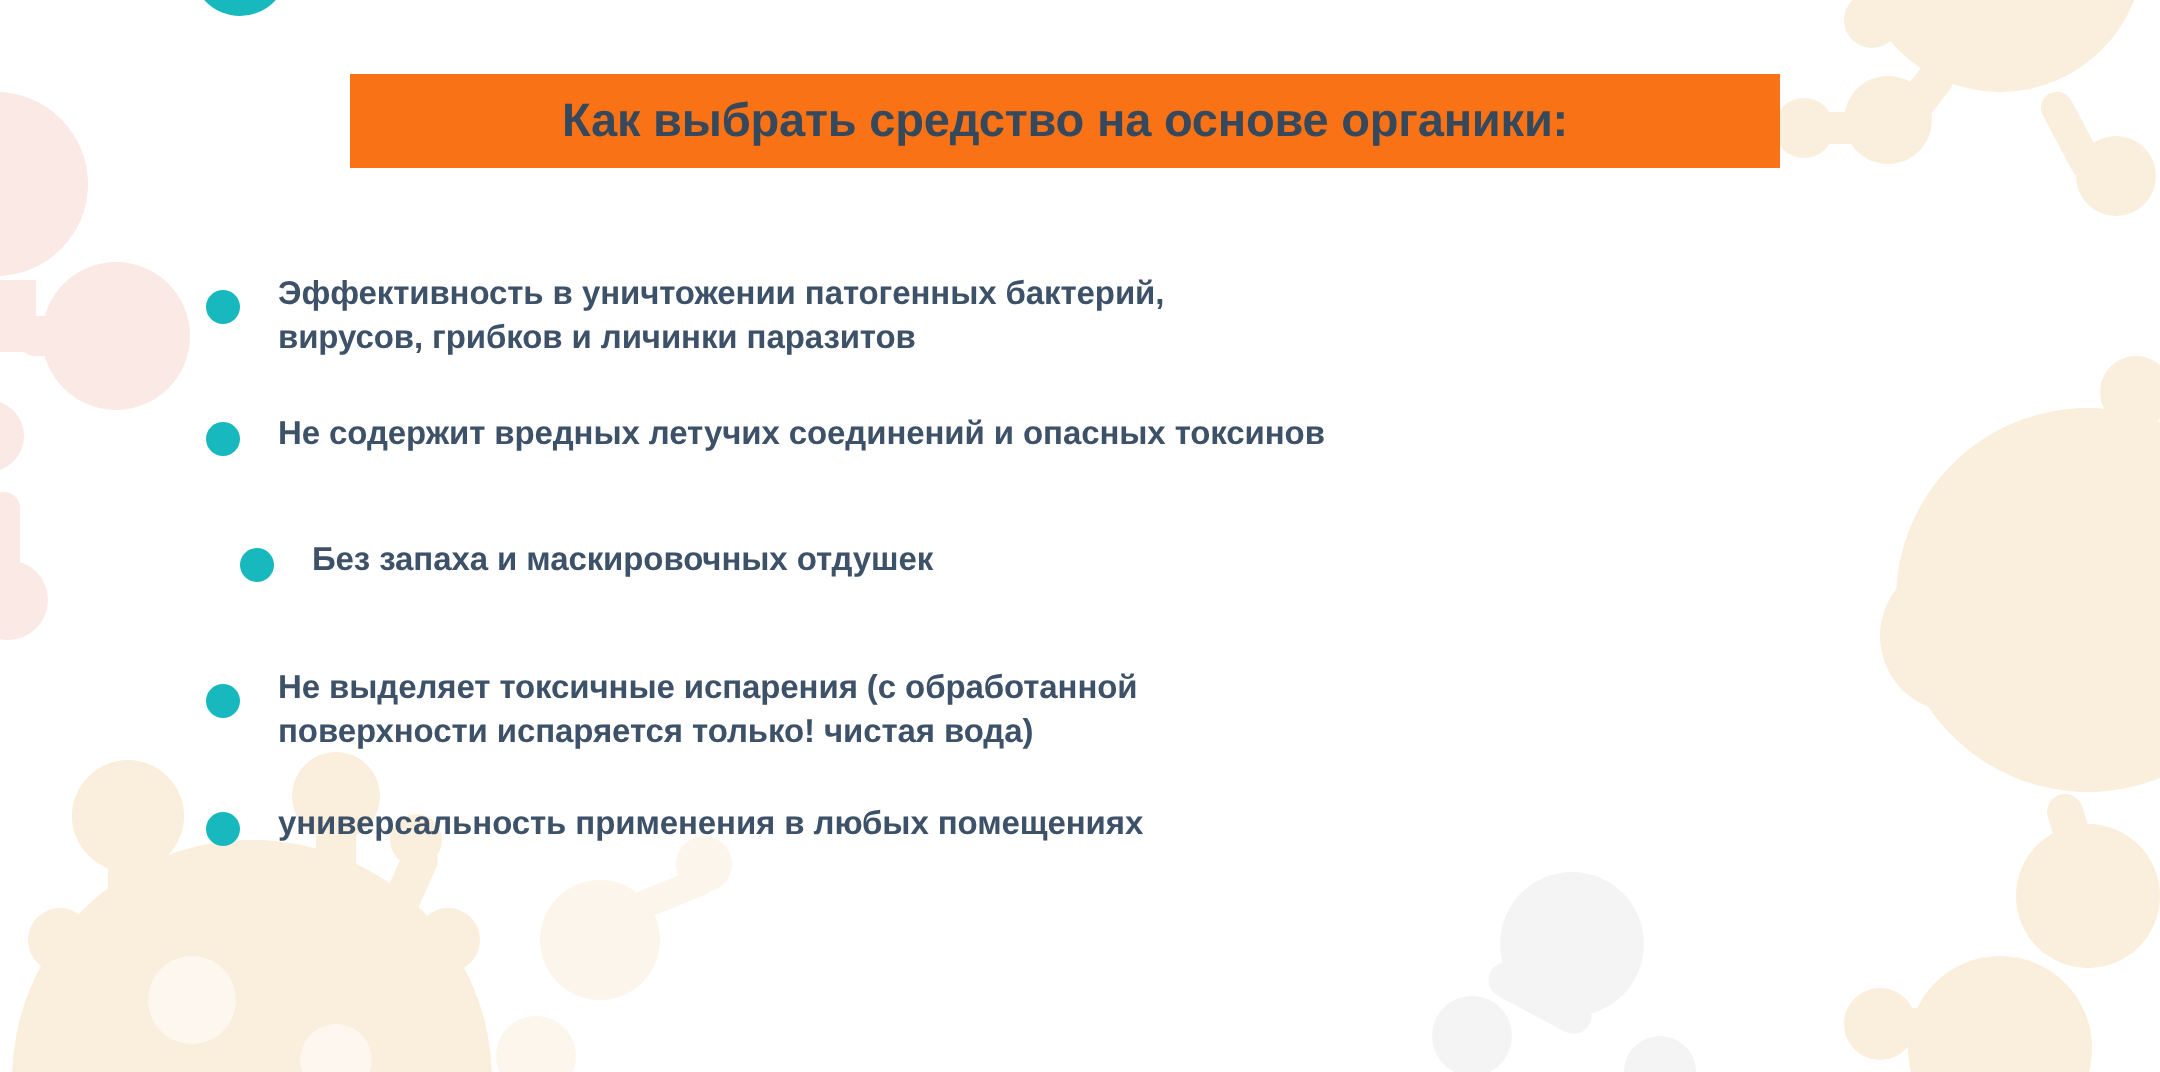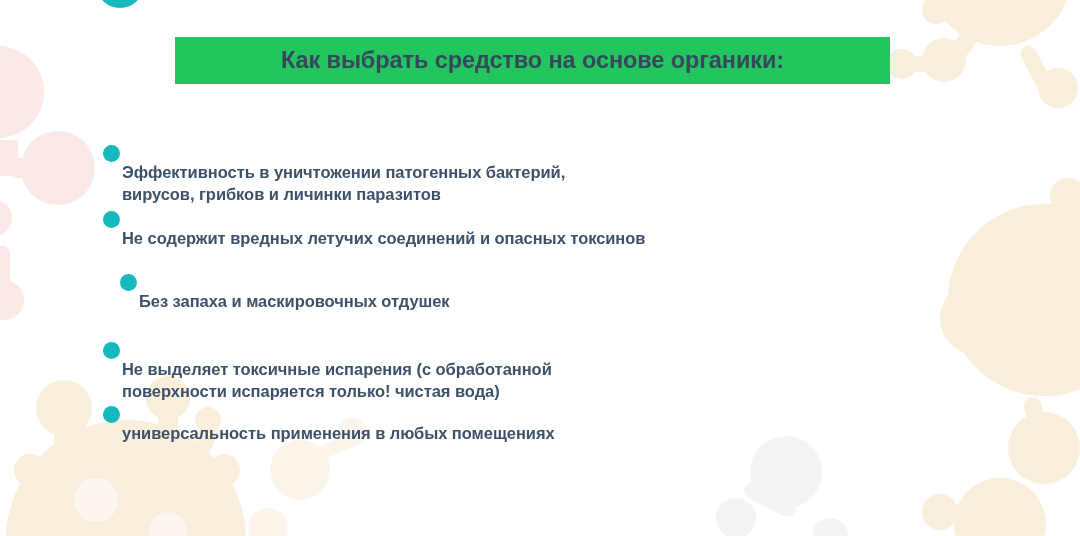--- a/index.html
+++ b/index.html
@@ -21,35 +21,35 @@
   #bg svg { position:absolute; top:0; left:0; width:1080px; height:536px; display:block; }
 
   
   #content { position:absolute; inset:0; z-index:2; }
 
   
   .title-banner {
     position:absolute;
     left:175px; top:37px;
     width:715px; height:47px;
-    background:#22c55e;
+    background:#f97316;
     display:flex; align-items:center; justify-content:center;
   }
   .title-text {
     font-size:23.5px;
     font-weight:bold;
     color:#36485B;
     letter-spacing:-0.1px;
     white-space:nowrap;
     line-height:1;
   }
 
   
   .bullet-list { position:absolute; left:0; top:0; width:1080px; height:536px; }
-  .bullet-item { position:absolute; display:flex; align-items:flex-start;flex-direction:column; }
+  .bullet-item { position:absolute; display:flex; align-items:flex-start; }
   .bullet-dot {
     flex:0 0 auto;
     width:17px; height:17px;
     border-radius:50%;
     background:#18B9BE;
   }
   .bullet-body {
     margin-left:19px;
     font-size:16.5px;
     font-weight:bold;

